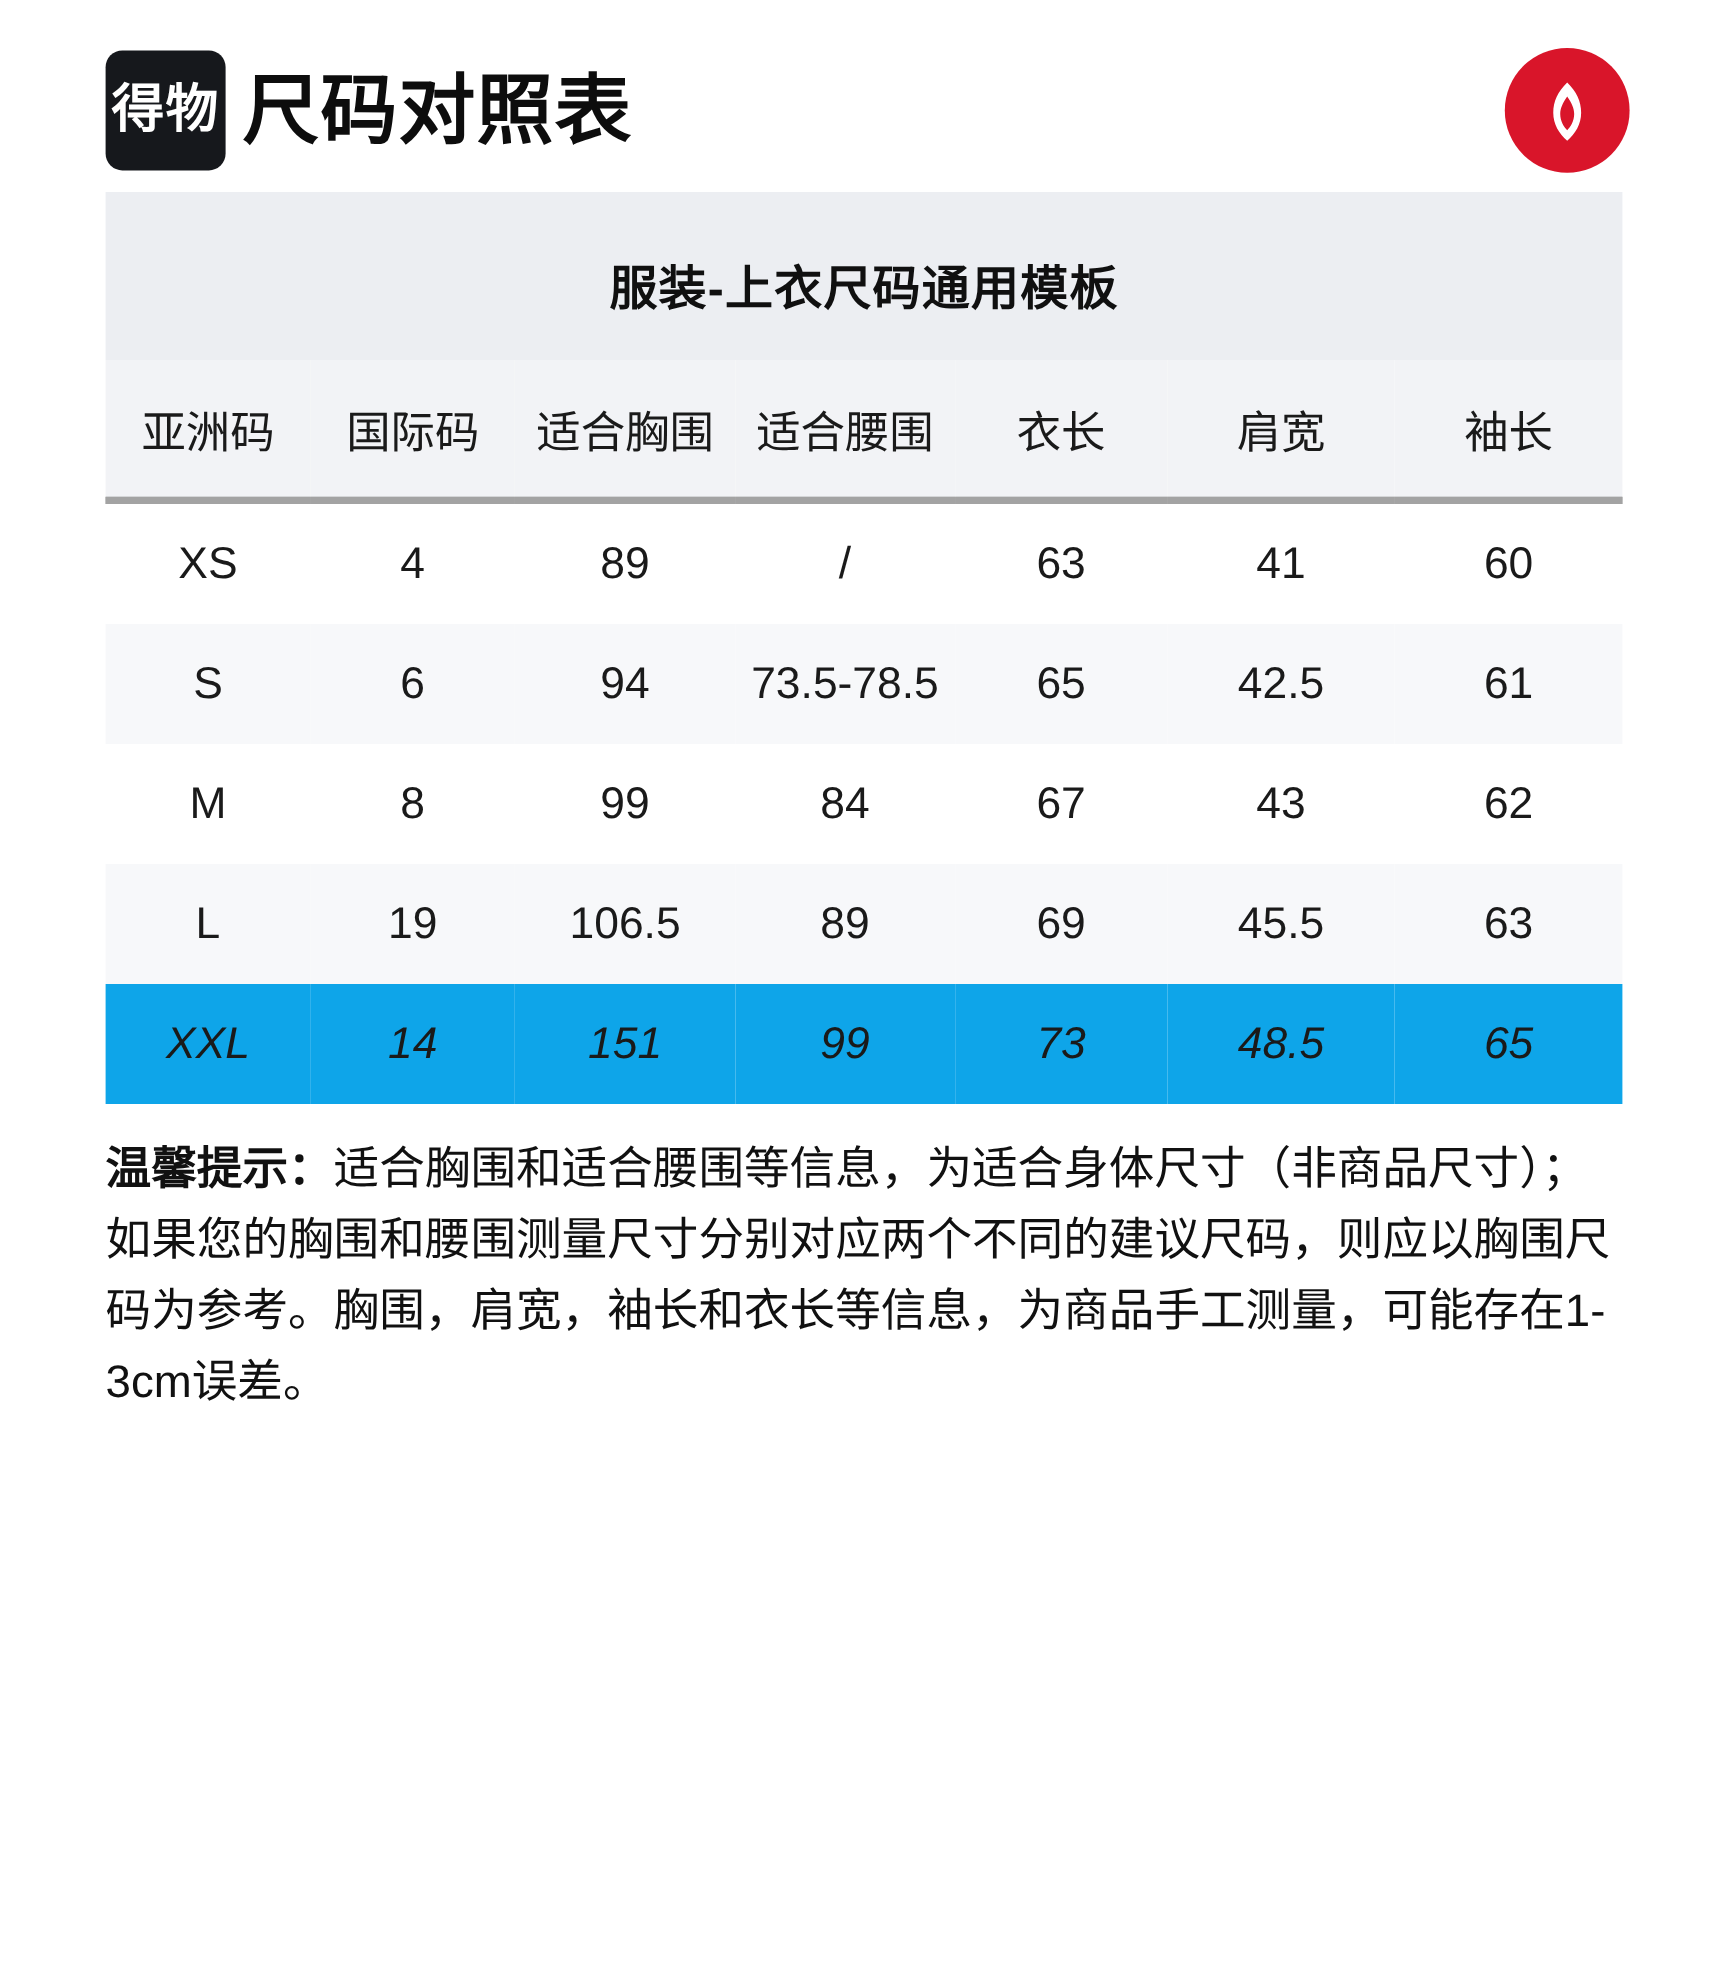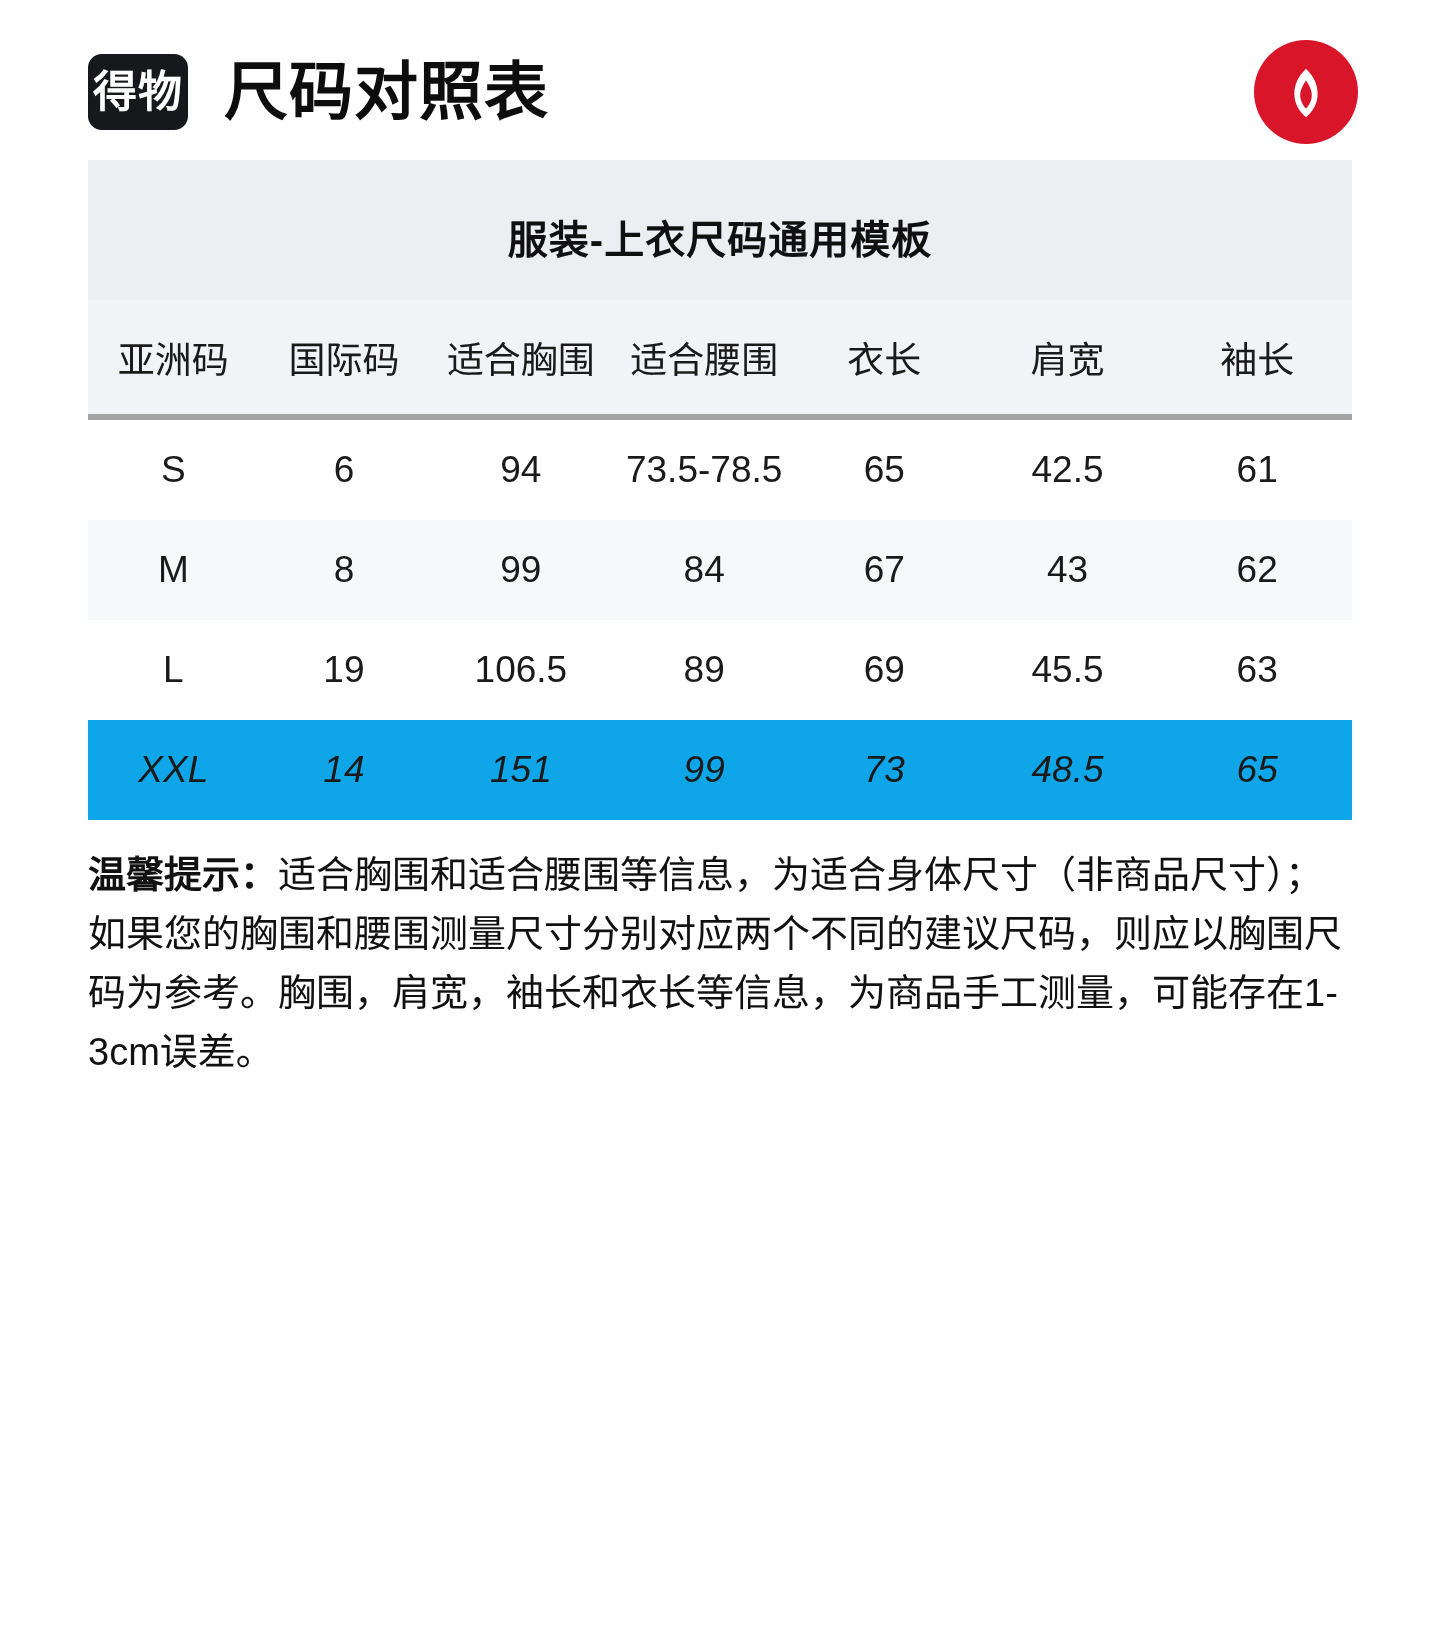--- a/index.html
+++ b/index.html
@@ -26,40 +26,40 @@
   
   .header {
     display: flex;
     align-items: center;
     padding: 24px 60px 0 88px;
     height: 160px;
     box-sizing: border-box;
   }
   .brand-badge {
     width: 100px;
-    height: 76px;
+    height: 100px;
     background: #16181c;
     border-radius: 14px;
     display: flex;
     align-items: center;
     justify-content: center;
     flex: 0 0 auto;
   }
   .brand-badge span {
     color: #ffffff;
     font-size: 44px;
     font-weight: 700;
     letter-spacing: 1px;
     line-height: 1;
     font-family: "DejaVu Sans", "Liberation Sans", sans-serif;
   }
   .header-title {
     font-size: 64px;
     font-weight: 700;
-    margin-left: 36px;
+    margin-left: 14px;
     letter-spacing: 1px;
     line-height: 1;
     color: #0d0d0d;
     white-space: nowrap;
   }
   .header-spacer { flex: 1 1 auto; }
   .logo-circle {
     width: 104px;
     height: 104px;
     border-radius: 50%;
@@ -171,20 +171,29 @@
           <th>国际码</th>
           <th>适合胸围</th>
           <th>适合腰围</th>
           <th>衣长</th>
           <th>肩宽</th>
           <th>袖长</th>
         </tr>
       </thead>
       <tbody>
         <tr>
+          <td>XS</td>
+          <td>4</td>
+          <td>89</td>
+          <td>/</td>
+          <td>63</td>
+          <td>41</td>
+          <td>60</td>
+        </tr>
+        <tr>
           <td>S</td>
           <td>6</td>
           <td>94</td>
           <td>73.5-78.5</td>
           <td>65</td>
           <td>42.5</td>
           <td>61</td>
         </tr>
         <tr>
           <td>M</td>

